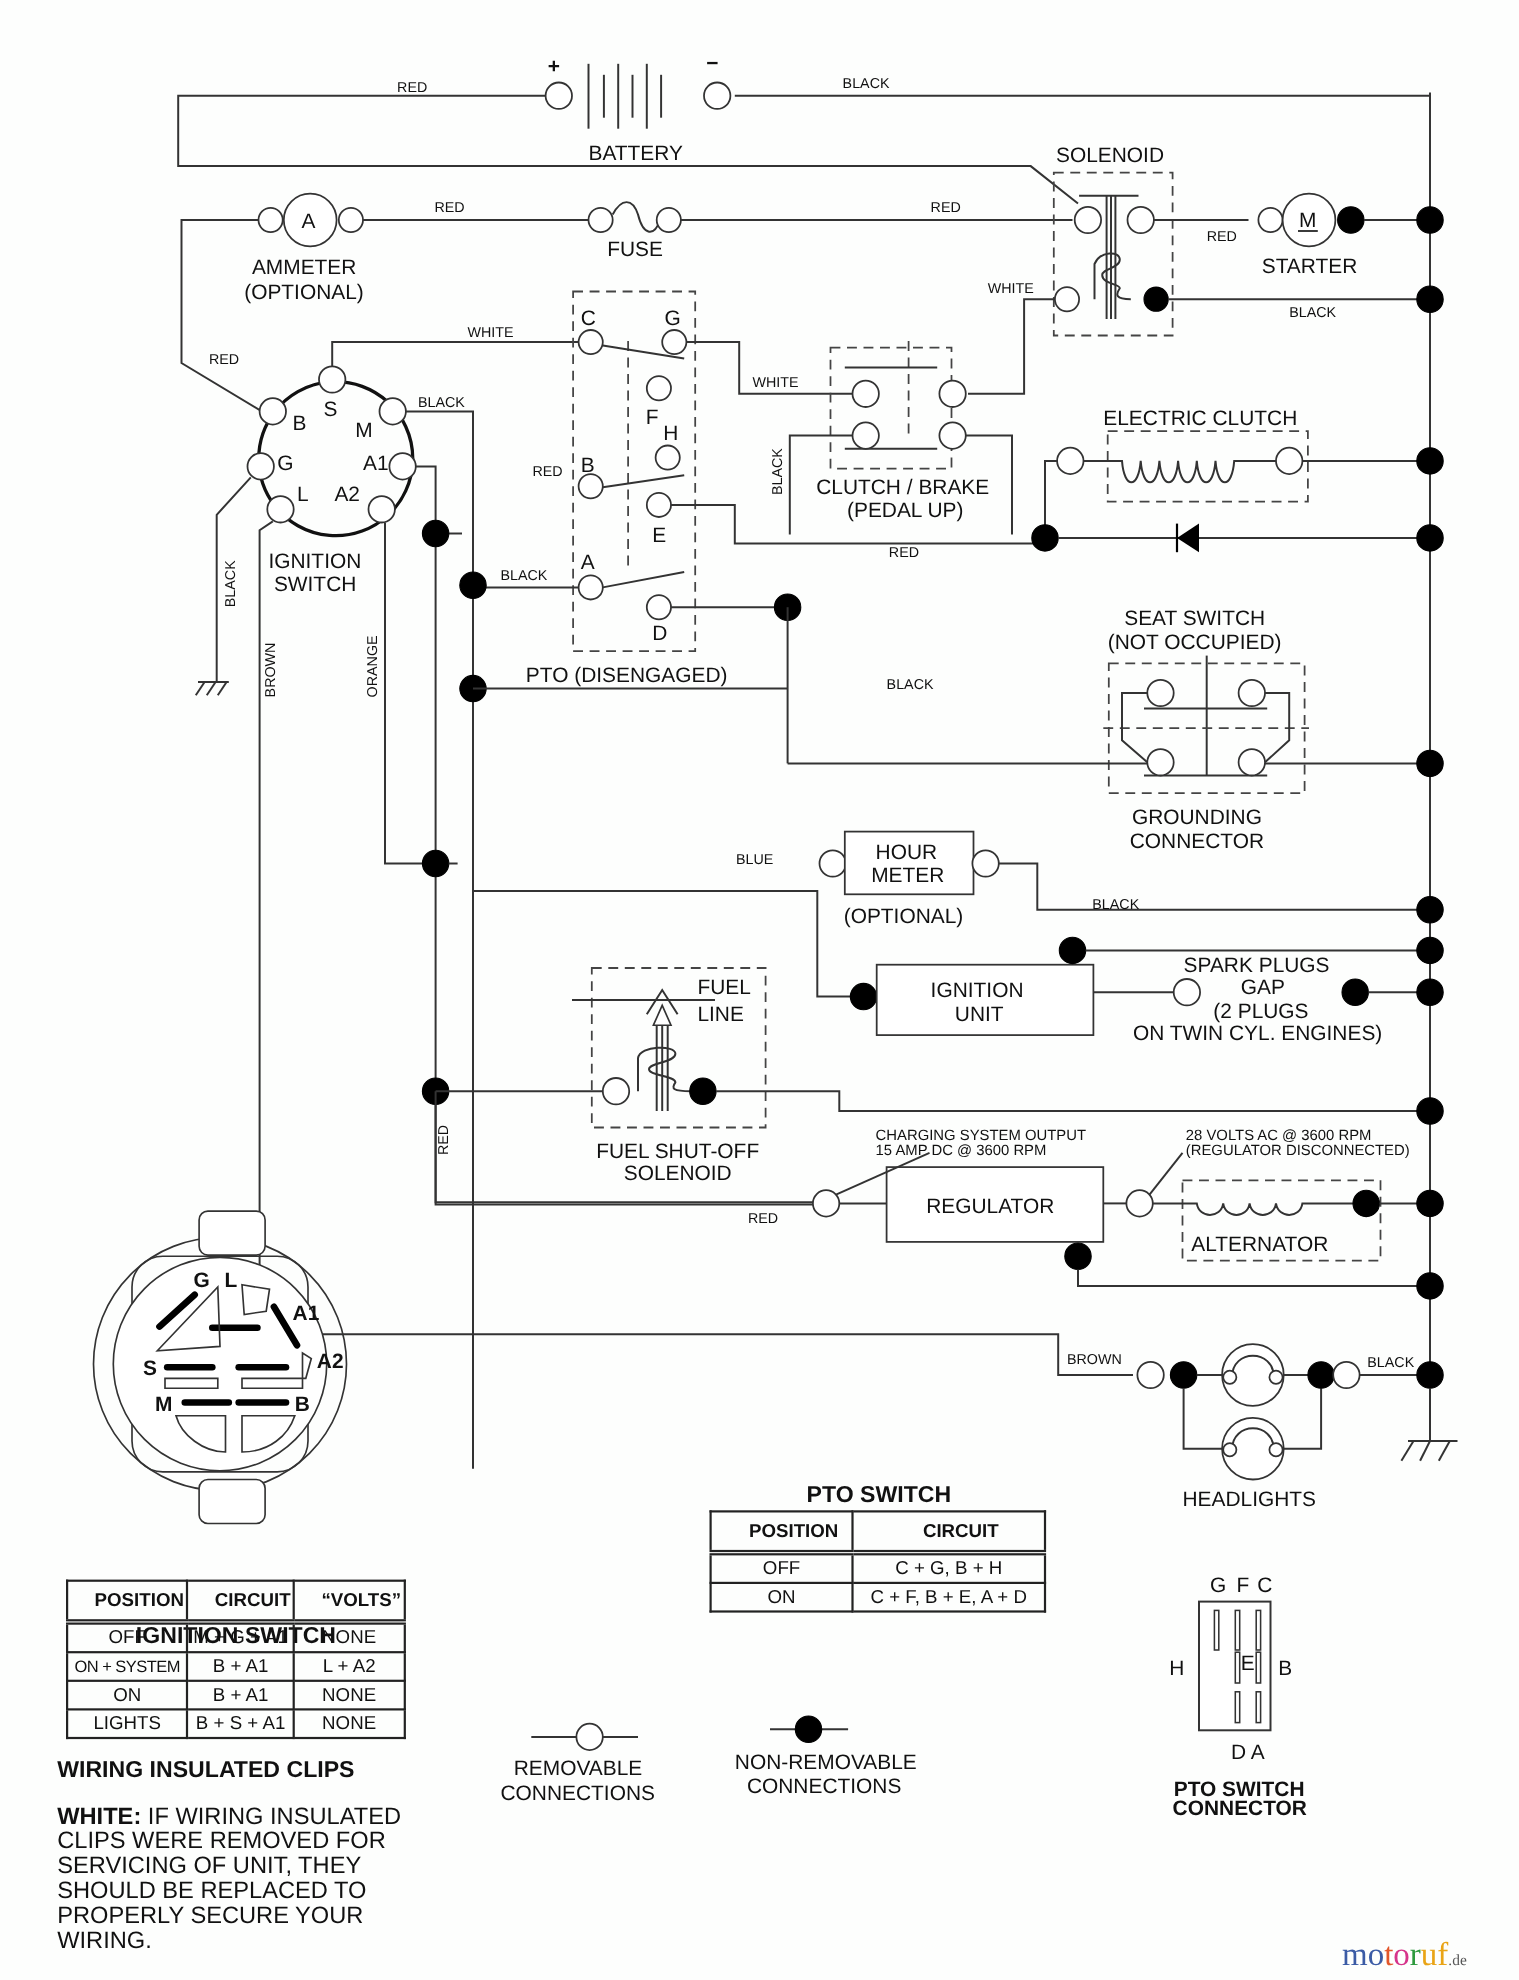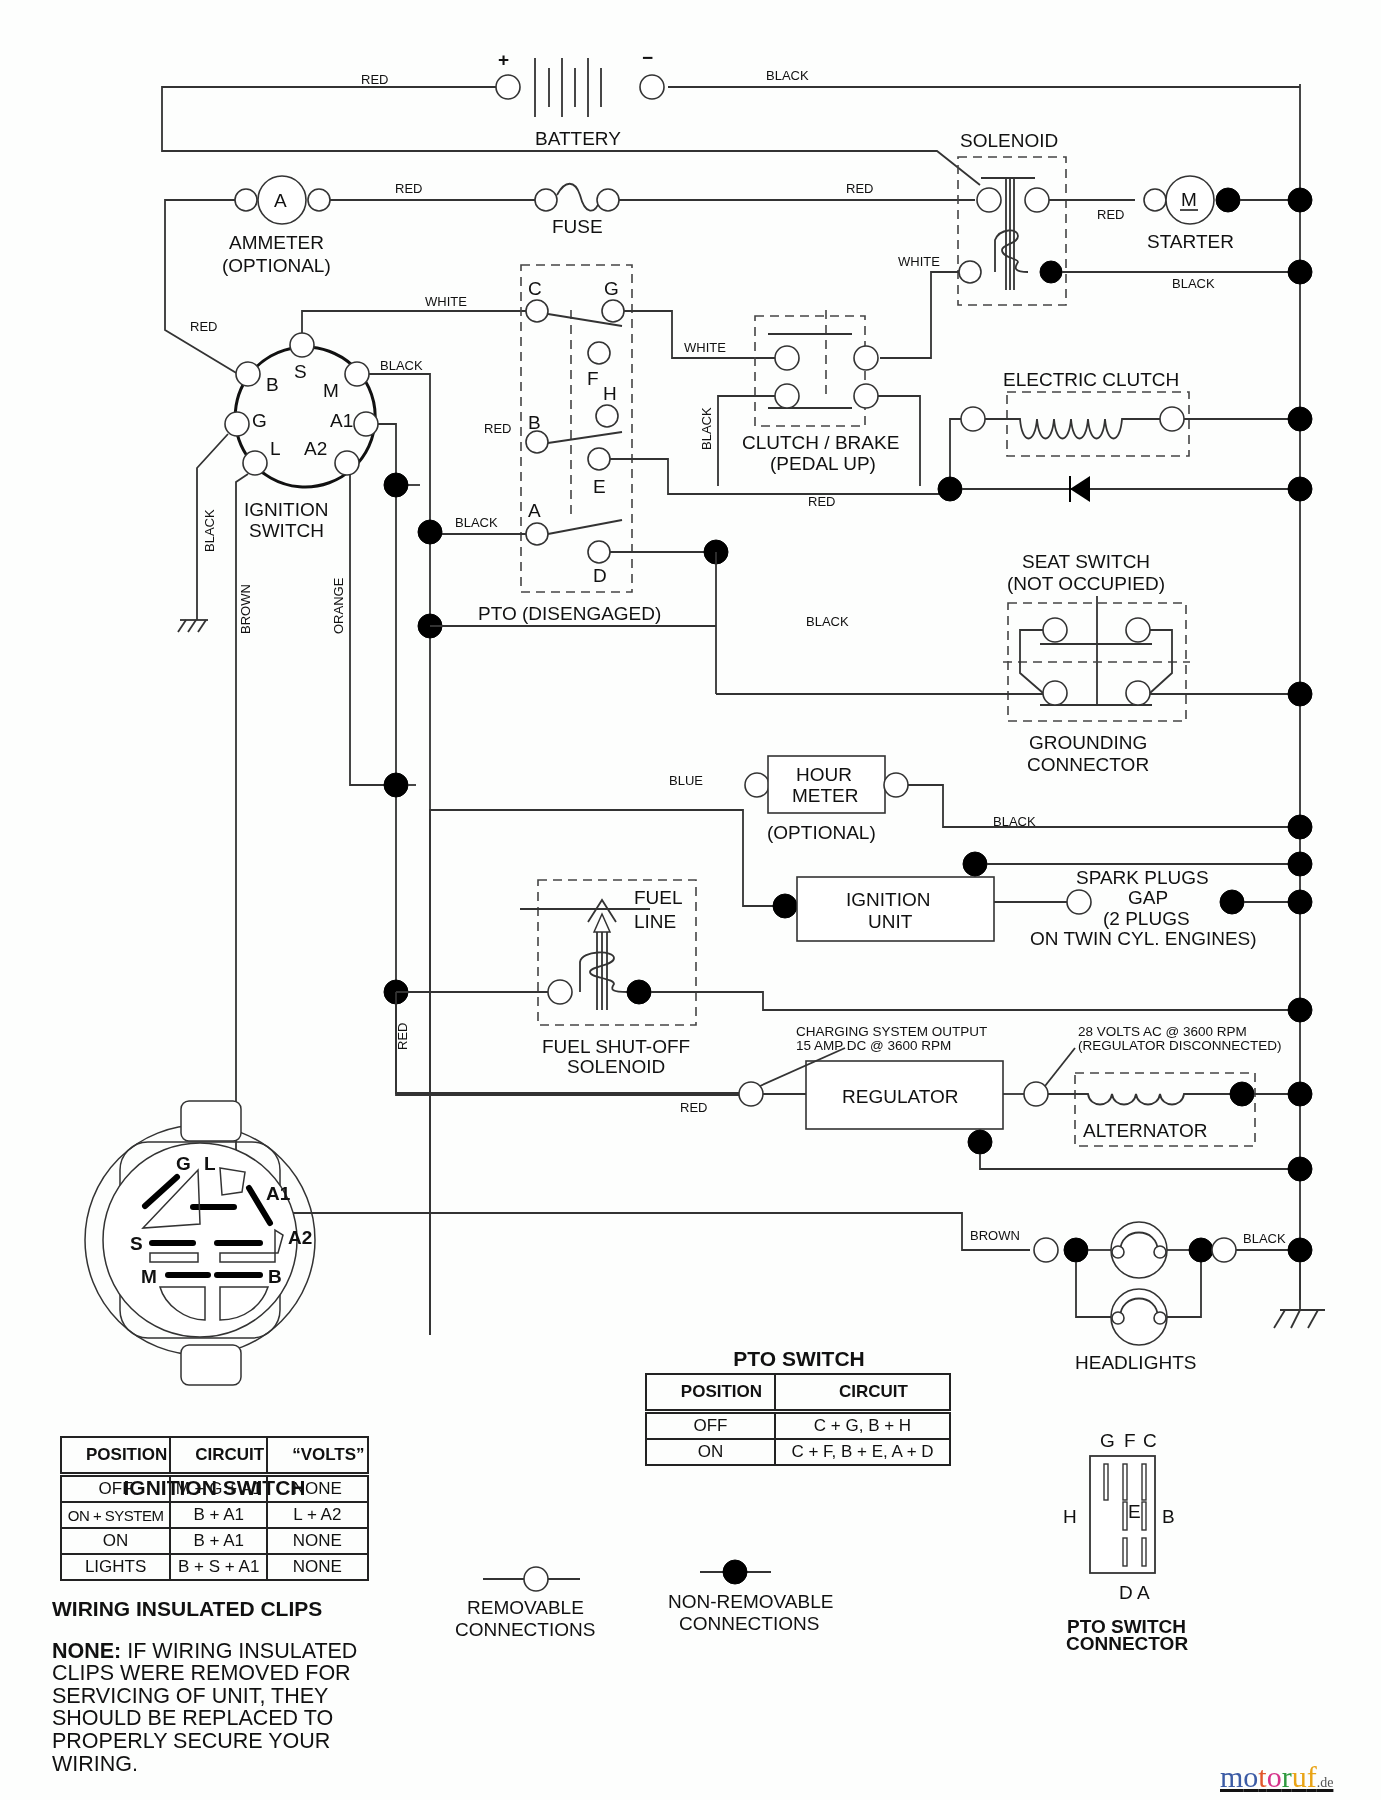--- a/index.html
+++ b/index.html
@@ -14,21 +14,21 @@
   .lab { font-size:19px; }
   .wl { font-size:13px; }
   .small { font-size:13.5px; }
   .bold { font-weight:bold; }
   .tbl { position:absolute; border-collapse:collapse; font-family:"Liberation Sans", sans-serif; }
   .tbl th, .tbl td { border:2px solid #222; text-align:center; padding:0 2px; height:24px; font-size:17px; }
   .tbl th { font-weight:bold; height:34px; border-bottom:5px double #222;padding-left:24px; }
   .ttl { position:absolute; font-weight:bold; font-size:21px; text-align:center; }
   .note { position:absolute; left:52px; top:1598px; width:330px; font-size:21.5px; line-height:22.6px; }
   .note .h { font-weight:bold; font-size:21px; display:block; margin-bottom:19px; }
-  .logo { position:absolute; left:1220px; top:1760px; font-family:"Liberation Serif", serif; font-size:30px;text-decoration:underline; }
+  .logo { position:absolute; left:1220px; top:1760px; font-family:"Liberation Serif", serif; font-size:30px; }
 </style>
 </head>
 <body>
 
 <svg id="diagram" width="1381" height="1800" viewBox="0 0 1381 1800">
 
   <line class="w" x1="1300" y1="84" x2="1300" y2="1300"></line>
 
   <g>
     <polyline class="w" points="497,87 162,87 162,151 937,151 980,185"></polyline>
@@ -468,18 +468,18 @@
       </tr>
     <tr>
         <td>ON</td>
         <td>C + F, B + E, A + D</td>
       </tr>
   </tbody>
 </table>
 
 <div class="note">
   <span class="h">WIRING INSULATED CLIPS</span>
-  <b>NONE:</b><span> IF WIRING INSULATED CLIPS WERE REMOVED FOR SERVICING OF UNIT, THEY SHOULD BE REPLACED TO PROPERLY SECURE YOUR WIRING.</span>
+  <b>WHITE:</b><span> IF WIRING INSULATED CLIPS WERE REMOVED FOR SERVICING OF UNIT, THEY SHOULD BE REPLACED TO PROPERLY SECURE YOUR WIRING.</span>
 </div>
 
 <div class="logo">
   <span id="logo-letters"><span style="color: rgb(59, 91, 165);">m</span><span style="color: rgb(59, 91, 165);">o</span><span style="color: rgb(226, 87, 43);">t</span><span style="color: rgb(214, 51, 138);">o</span><span style="color: rgb(46, 154, 62);">r</span><span style="color: rgb(233, 164, 22);">u</span><span style="color: rgb(233, 164, 22);">f</span></span><span style="font-size:14px;color:#555">.de</span>
 </div>
 
 </body></html>

